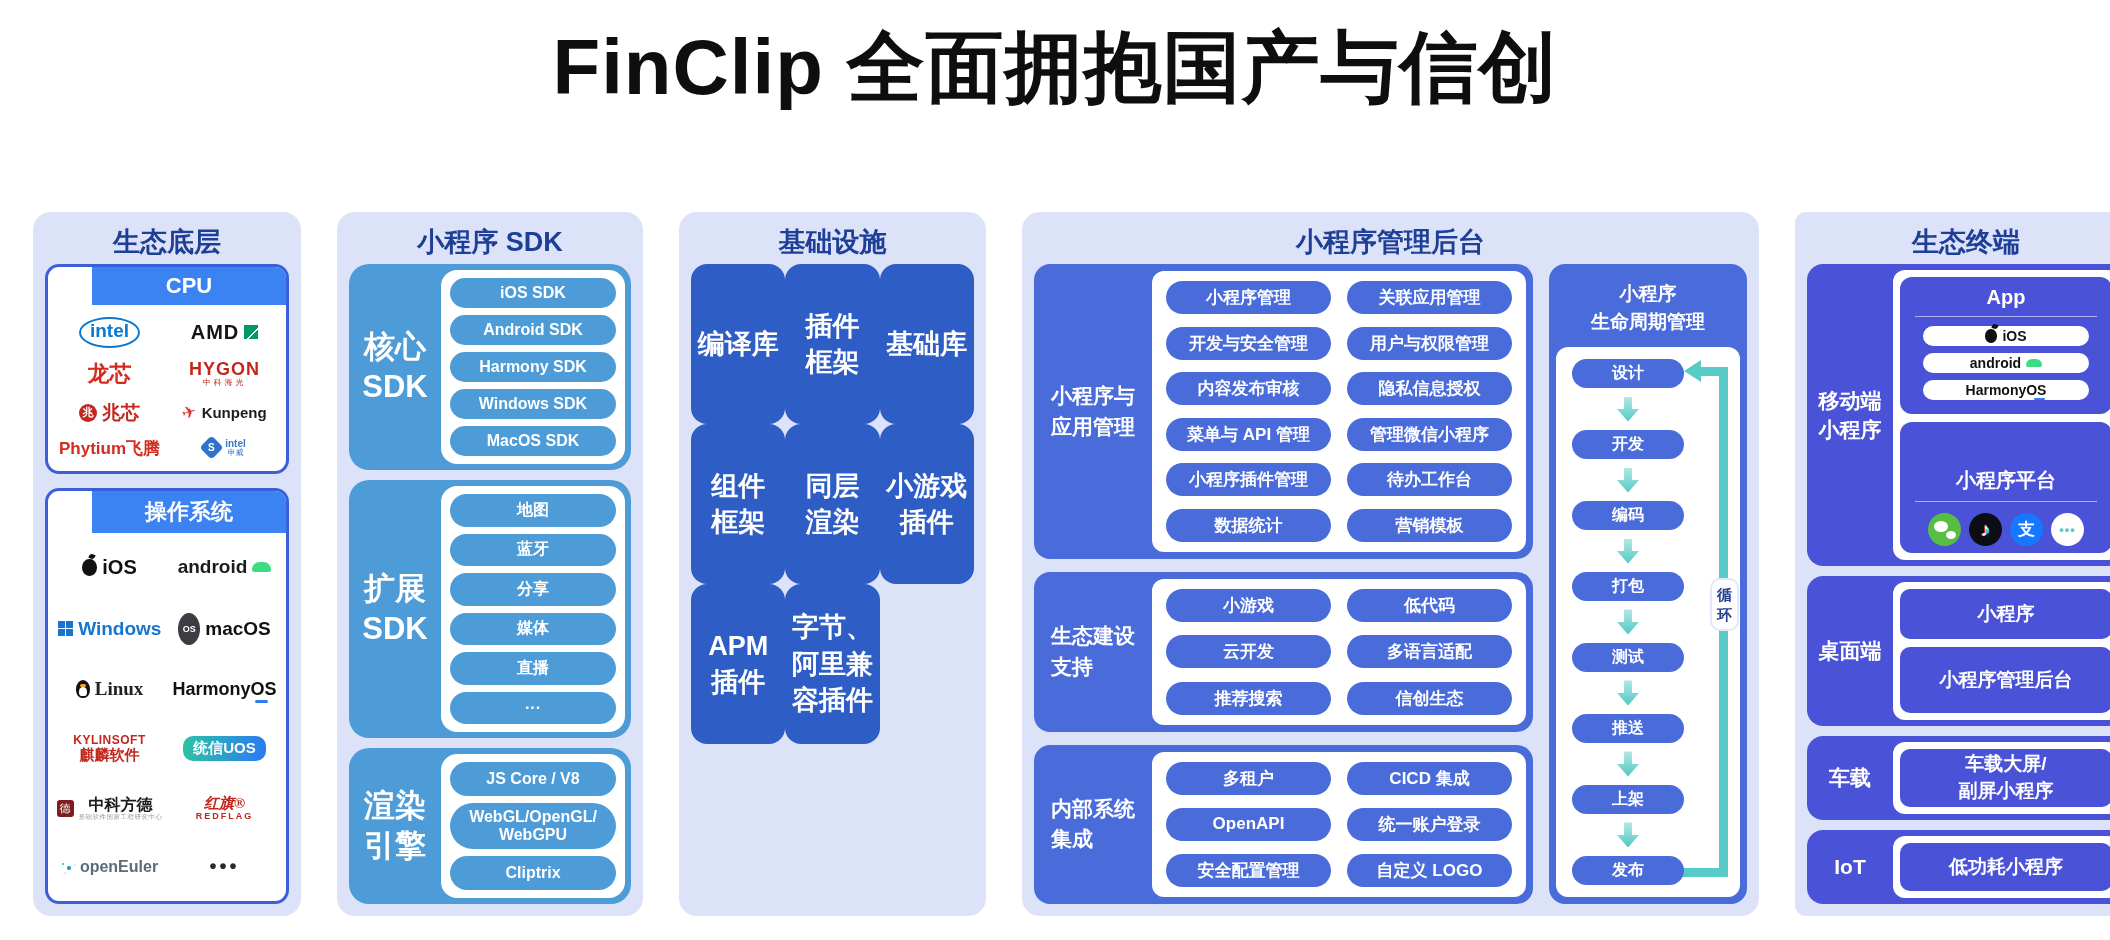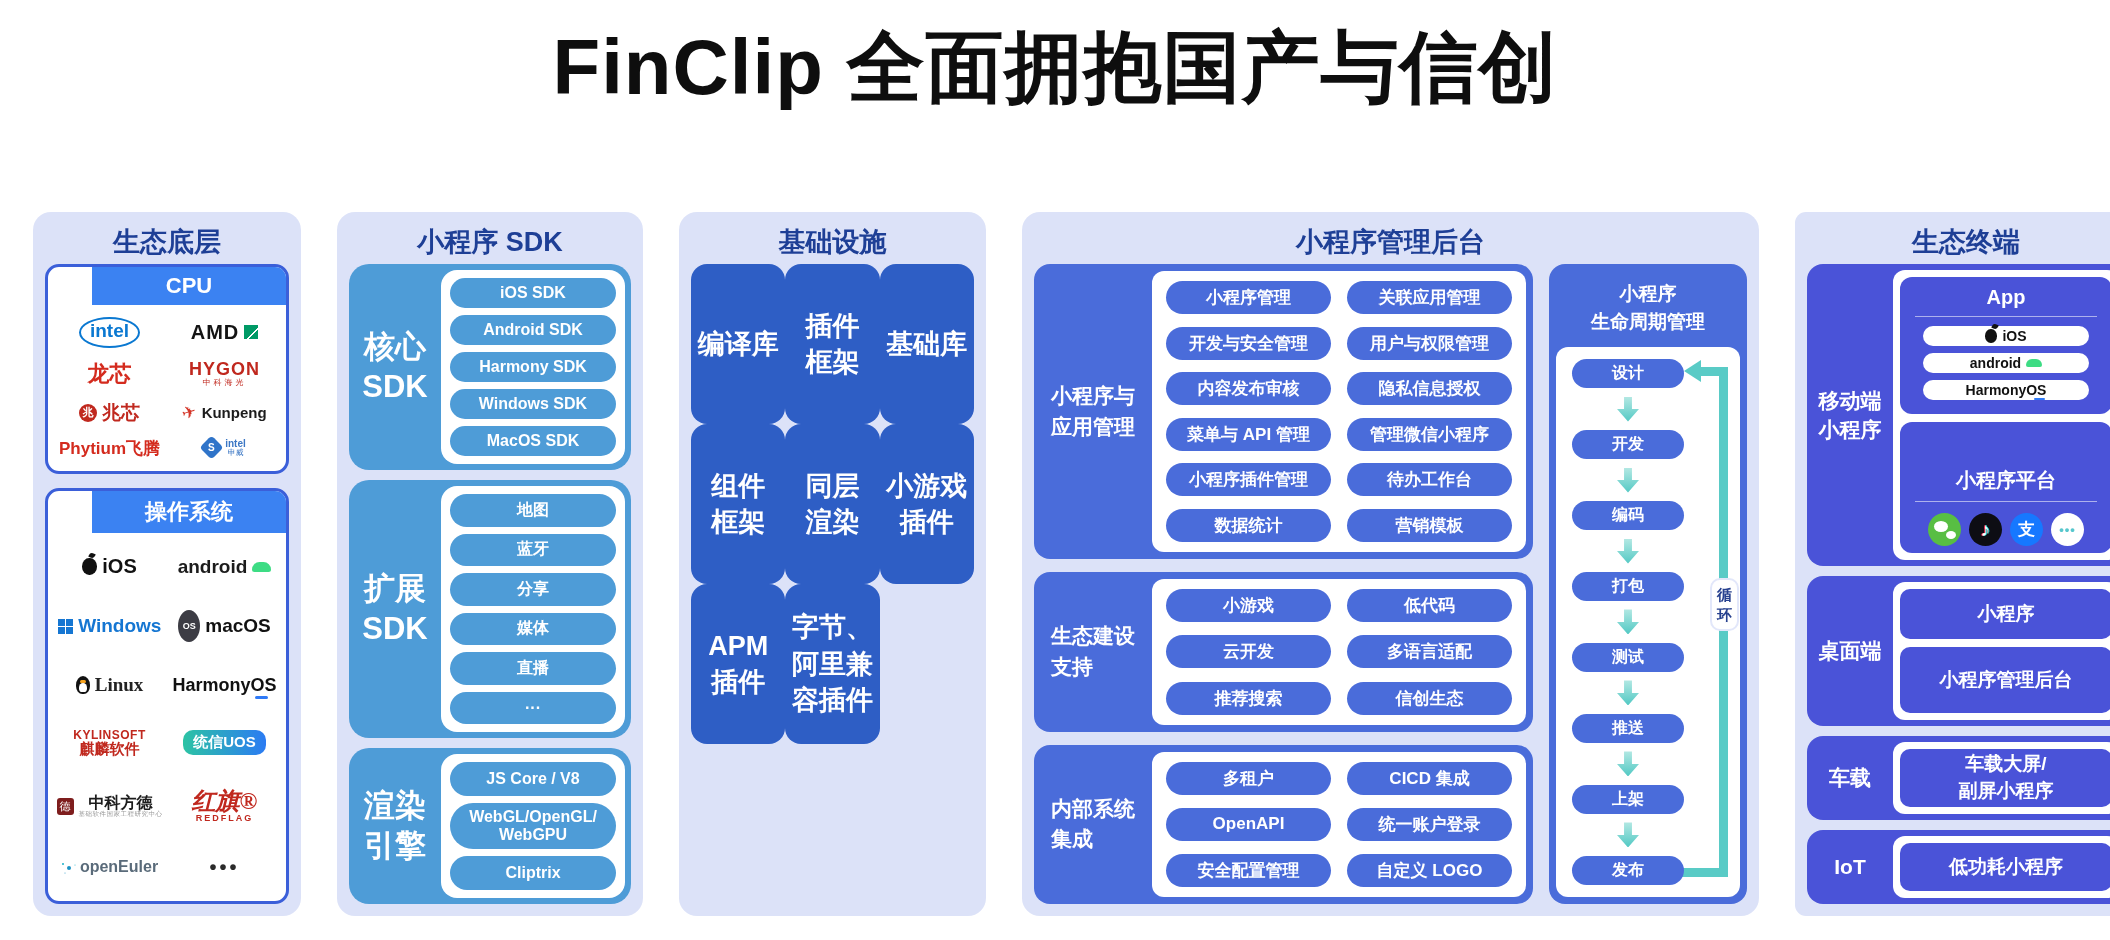--- a/index.html
+++ b/index.html
@@ -67,21 +67,21 @@
   .harmony{position:relative;font-size:18px;color:#111;font-weight:700;}
   .harmony::after{content:"";position:absolute;right:9px;bottom:-3px;width:13px;height:3px;background:#2f7af7;border-radius:2px;}
   .kylin-top{color:#c0281e;font-size:12px;font-weight:900;letter-spacing:.5px;}
   .kylin-sub{color:#c0281e;font-size:15px;font-weight:900;}
   .uos-pill{background:linear-gradient(90deg,#2cc3a4,#2b7bf3);color:#fff;border-radius:10px;
             padding:3px 10px;font-size:15px;font-weight:700;}
   .fd-seal{width:17px;height:17px;background:#7e1d1d;color:#fff;font-size:11px;display:flex;align-items:center;
            justify-content:center;border-radius:3px;flex:0 0 auto;}
   .fd-text{font-family:"Liberation Serif","DejaVu Serif",serif;font-size:16px;color:#1c1c1c;font-weight:700;}
   .fd-sub{font-size:6.5px;color:#9a9a9a;letter-spacing:.5px;}
-  .rf-main{color:#c0281e;font-size:24px;font-weight:900;font-family:"Liberation Serif","DejaVu Serif",serif;font-style:italic;}
+  .rf-main{color:#c0281e;font-size:15px;font-weight:900;font-family:"Liberation Serif","DejaVu Serif",serif;font-style:italic;}
   .rf-sub{color:#c0281e;font-size:9px;font-weight:800;letter-spacing:2px;}
   .oe-g{width:14px;height:12px;position:relative;flex:0 0 auto;}
   .oe-g::before{content:"";position:absolute;left:6px;top:5px;width:4px;height:4px;border-radius:50%;background:#1b92c4;
      box-shadow:-6px -4px 0 -1px #18b0c9,6px -3px 0 -1.5px #18b0c9,-4px 5px 0 -1.5px #1b92c4,7px 4px 0 -2px #55c8d8;}
   .oe-text{color:#5a6b7a;font-size:16px;font-weight:700;}
   .more-dots{color:#2b2b2b;font-size:20px;font-weight:900;letter-spacing:3px;}
   
   .sdk-block{display:flex;background:#4e9cd7;border-radius:20px;box-sizing:border-box;overflow:hidden;}
   #sdk-core{height:206px;margin-bottom:10px;}
   #sdk-ext{height:258px;margin-bottom:10px;}

